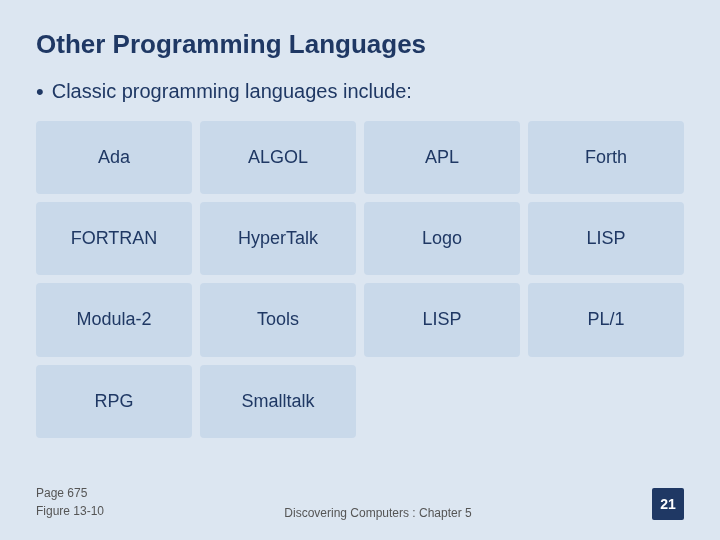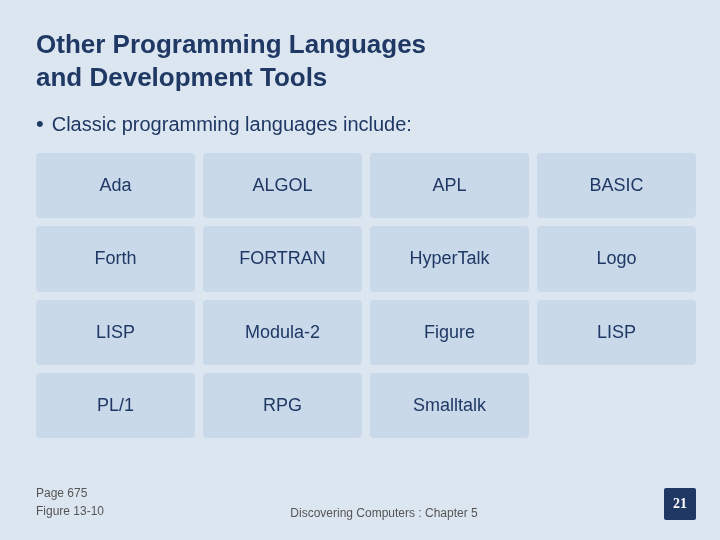--- a/index.html
+++ b/index.html
@@ -10,21 +10,21 @@
       background: #dce6f1;
       font-family: Arial, sans-serif;
       overflow: hidden;
       position: relative;
     }
 
     .slide {
       width: 720px;
       height: 540px;
       background: #dce6f1;
-      padding: 28px 24px 20px 36px;
+      padding: 28px 36px 20px 36px;
       display: flex;
       flex-direction: column;
     }
 
     .title {
       color: #1f3864;
       font-size: 26px;
       font-weight: bold;
       line-height: 1.25;
       margin-bottom: 18px;
@@ -89,49 +89,46 @@
       background: #1f3864;
       color: #fff;
       font-size: 14px;
       font-weight: bold;
       width: 32px;
       height: 32px;
       display: flex;
       align-items: center;
       justify-content: center;
       border-radius: 2px;
-      font-family: Liberation Serif, serif;
     }
   </style>
 </head>
 <body>
 
 <div class="slide">
   <div class="title">
     <span>Other Programming Languages</span><br>
-    <span>and Development Tools</span>
   </div>
 
   <div class="subtitle">
     <span class="bullet">•</span>
     <span>Classic programming languages include:</span>
   </div>
 
   <div class="grid" id="grid-container">
   <div class="cell">Ada</div>
       <div class="cell">ALGOL</div>
       <div class="cell">APL</div>
-      <div class="cell">BASIC</div>
       <div class="cell">Forth</div>
       <div class="cell">FORTRAN</div>
       <div class="cell">HyperTalk</div>
       <div class="cell">Logo</div>
       <div class="cell">LISP</div>
       <div class="cell">Modula-2</div>
-      <div class="cell">Figure</div>
+      <div class="cell">Tools</div>
       <div class="cell">LISP</div>
       <div class="cell">PL/1</div>
       <div class="cell">RPG</div>
       <div class="cell">Smalltalk</div>
     </div>
 
   <div class="footer">
     <div class="footer-left">
       <div>Page 675</div>
       <div>Figure 13-10</div>

